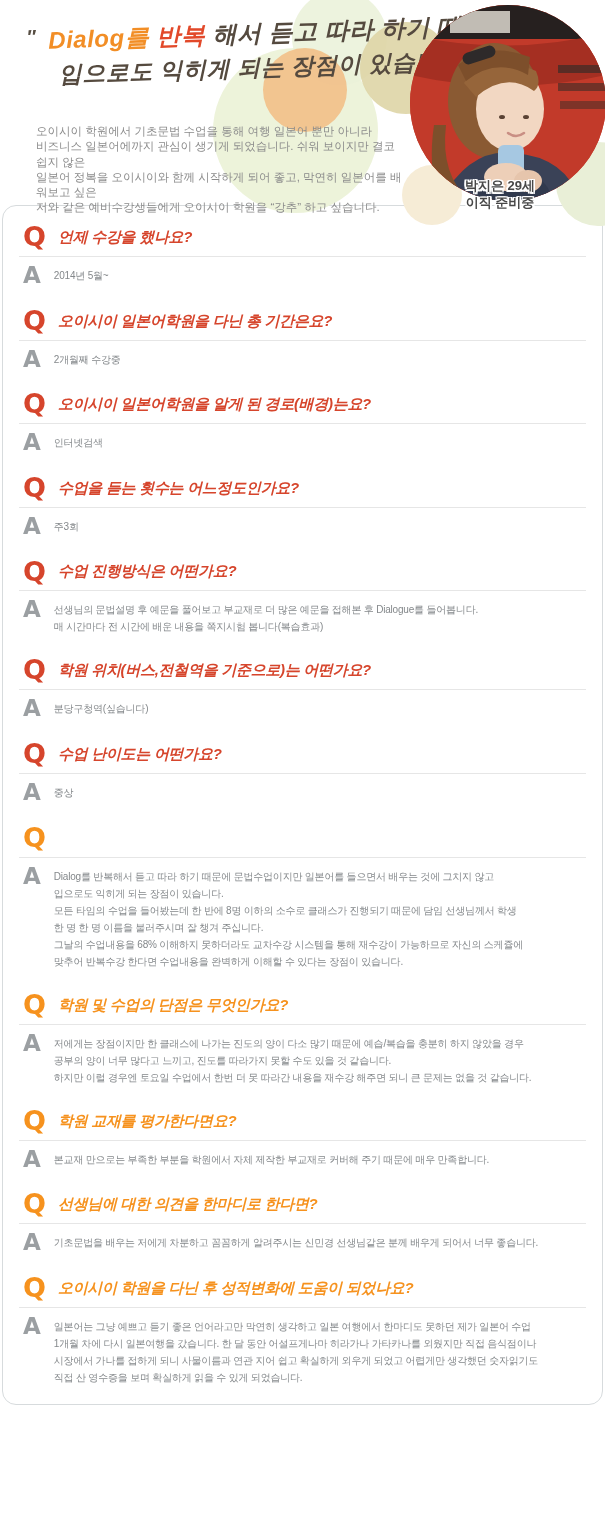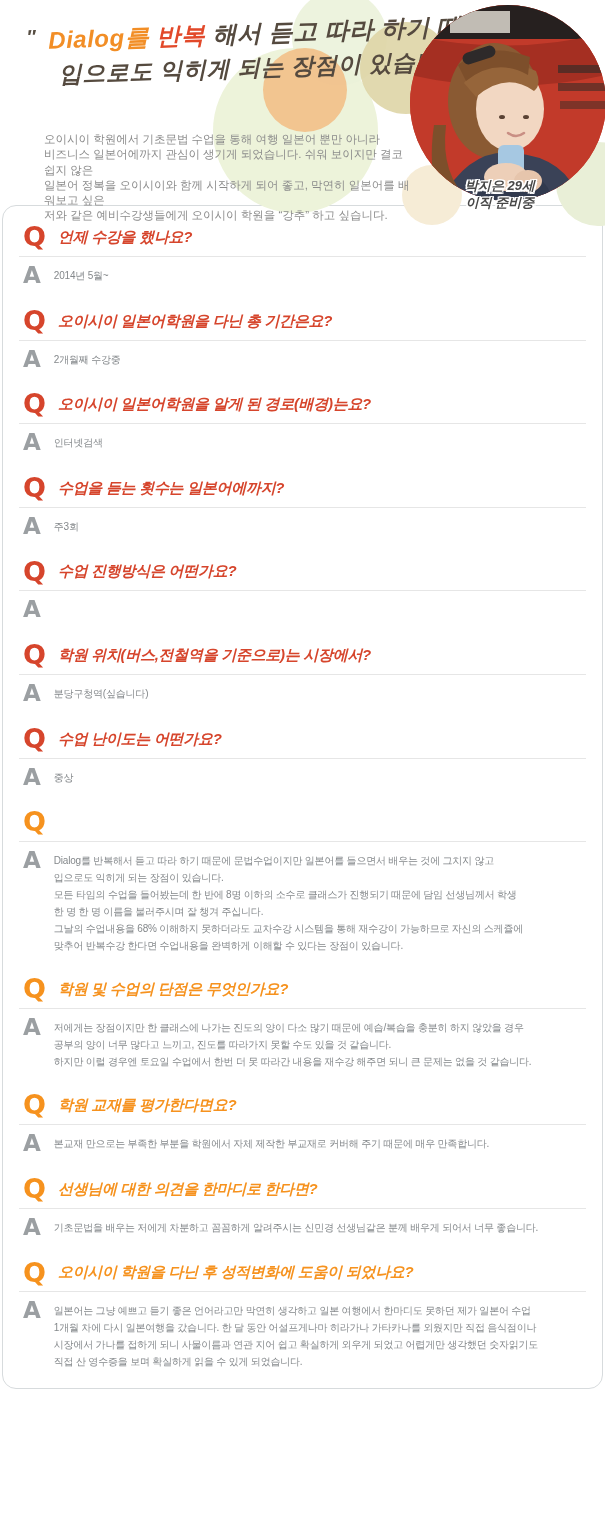--- a/index.html
+++ b/index.html
@@ -17,29 +17,29 @@
   .decor.c5{left:402px;top:165px;width:60px;height:60px;background:#f6ecd6;}
   .decor.c6{left:556px;top:142px;width:84px;height:84px;background:#e9efd7;}
   .quote-wrap{position:absolute;left:24px;top:16px;z-index:3;transform:rotate(-2deg);
     font-style:italic;font-weight:bold;letter-spacing:.5px;}
   .quote-mark{color:#574e43;font-size:19px;font-style:normal;vertical-align:6px;padding:0 4px;}
   .quote-line1{font-size:24px;line-height:1.4;}
   .quote-line2{font-size:23px;margin-left:34px;line-height:1.4;}
   .seg-orange{color:#f28e26;}
   .seg-red{color:#e2492a;}
   .seg-dark{color:#554a3f;}
-  .intro{position:absolute;left:28px;top:116px;width:368px;z-index:3;margin:16px;
+  .intro{position:absolute;left:28px;top:116px;width:368px;z-index:3;margin:8px;
     font-size:11.5px;line-height:1.33;color:#8b8b8b;white-space:pre-line;}
   .photo{position:absolute;left:410px;top:5px;width:196px;height:196px;border-radius:50%;
     overflow:hidden;z-index:4;background:#c23a2a;}
   .photo svg{display:block;}
   .nametag{position:absolute;left:415px;top:178px;width:170px;z-index:5;text-align:center;
     font-size:13px;font-weight:bold;color:#474747;line-height:1.3;
     text-shadow:-1.5px -1.5px 0 #fff,1.5px -1.5px 0 #fff,-1.5px 1.5px 0 #fff,1.5px 1.5px 0 #fff,
-      0 -1.5px 0 #fff,0 1.5px 0 #fff,-1.5px 0 0 #fff,1.5px 0 0 #fff;font-style:italic;}
+      0 -1.5px 0 #fff,0 1.5px 0 #fff,-1.5px 0 0 #fff,1.5px 0 0 #fff;}
   
   .card{position:relative;z-index:1;margin:0 2px;background:#fff;
     border:1px solid #d7dbdd;border-radius:14px;padding:20px 16px 14px;}
   .qa{margin-bottom:24px;}
   .qa:last-child{margin-bottom:4px;}
   .q-row{display:flex;align-items:center;gap:12px;padding-left:4px;}
   .q-mark{font-size:27px;font-weight:800;line-height:.85;font-family:"DejaVu Sans",sans-serif;}
   .q-title{font-size:15px;font-weight:bold;margin:0;letter-spacing:-.3px;font-style:italic;}
   .red .q-mark,.red .q-title{color:#d6452c;}
   .orange .q-mark,.orange .q-title{color:#f6921e;}
@@ -147,44 +147,46 @@
       <div class="divider"></div>
       <div class="a-row">
         <span class="a-mark">A</span>
         <p class="a-text">인터넷검색</p>
       </div>
     </section>
 
     <section class="qa red">
       <div class="q-row">
         <span class="q-mark">Q</span>
-        <h2 class="q-title">수업을 듣는 횟수는 일본어에까지?</h2>
+        <h2 class="q-title">수업을 듣는 횟수는 어느정도인가요?</h2>
       </div>
       <div class="divider"></div>
       <div class="a-row">
         <span class="a-mark">A</span>
         <p class="a-text">주3회</p>
       </div>
     </section>
 
     <section class="qa red">
       <div class="q-row">
         <span class="q-mark">Q</span>
         <h2 class="q-title">수업 진행방식은 어떤가요?</h2>
       </div>
       <div class="divider"></div>
       <div class="a-row">
         <span class="a-mark">A</span>
-      </div>
-    </section>
-
-    <section class="qa red">
-      <div class="q-row">
-        <span class="q-mark">Q</span>
-        <h2 class="q-title">학원 위치(버스,전철역을 기준으로)는 시장에서?</h2>
+        <p class="a-text">선생님의 문법설명 후 예문을 풀어보고 부교재로 더 많은 예문을 접해본 후 Dialogue를 들어봅니다.
+매 시간마다 전 시간에 배운 내용을 쪽지시험 봅니다(복습효과)</p>
+      </div>
+    </section>
+
+    <section class="qa red">
+      <div class="q-row">
+        <span class="q-mark">Q</span>
+        <h2 class="q-title">학원 위치(버스,전철역을 기준으로)는 어떤가요?</h2>
       </div>
       <div class="divider"></div>
       <div class="a-row">
         <span class="a-mark">A</span>
         <p class="a-text">분당구청역(싶습니다)</p>
       </div>
     </section>
 
     <section class="qa red">
       <div class="q-row">

